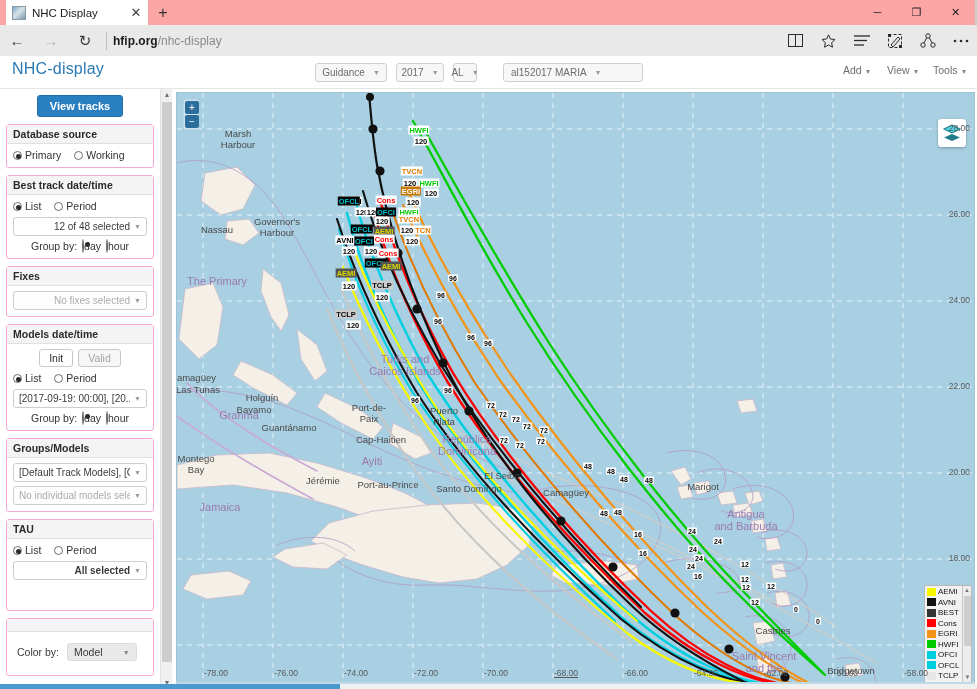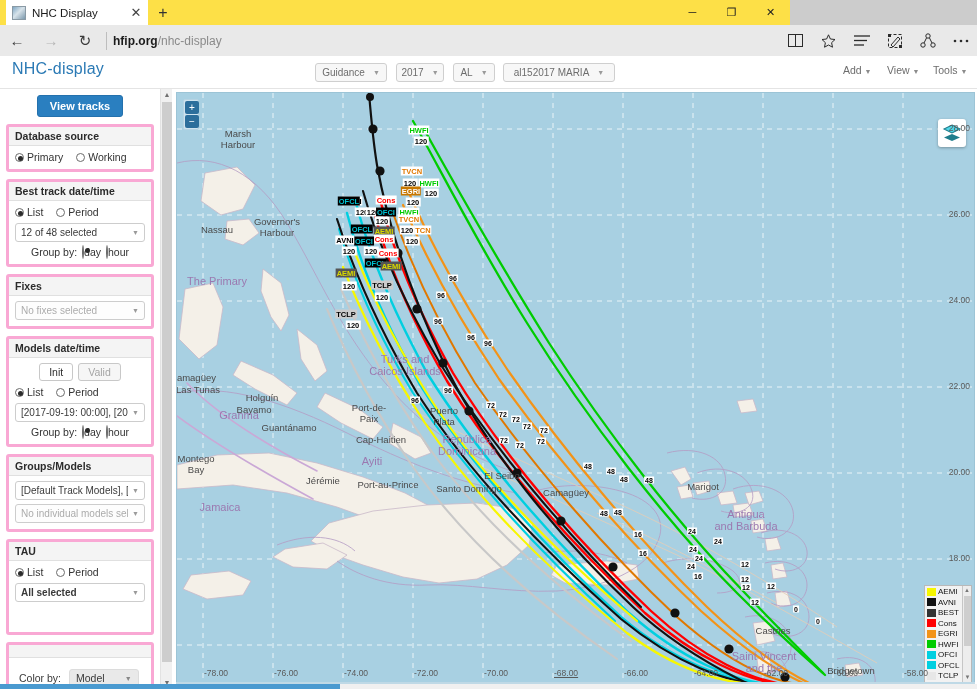--- a/index.html
+++ b/index.html
@@ -7,21 +7,21 @@
   body {
     width: 977px; height: 689px;
     font-family: "Liberation Sans", sans-serif;
     background: #ffffff;
     overflow: hidden;
     position: relative;
   }
 
   
   #browser-chrome { position:absolute; left:0; top:0; width:977px; height:56px; background:#cccccc; }
-  #tabstrip { position:absolute; left:0; top:0; width:790px; height:25px; background:#fde047; }
+  #tabstrip { position:absolute; left:0; top:0; width:975px; height:25px; background:#fca5a5; }
   #tab-active {
     position:absolute; left:6px; top:0px; width:142px; height:25px;
     background:#ffffff; display:flex; align-items:center; padding:0 4px;
   }
   #tab-favicon {
     width:14px; height:14px; margin:0 6px 0 2px; flex:0 0 auto;
     background: linear-gradient(135deg,#7fa7c4 0%, #d8e3ea 45%, #7c99ad 100%);
     border:1px solid #8a9aa5;
   }
   #tab-title { font-size:11.5px; color:#1a1a1a; white-space:nowrap; overflow:hidden; flex:1 1 auto; }
@@ -54,23 +54,23 @@
   .menubtn .car { font-size:7px; color:#8b8b8b; }
 
   
   #left-panel { position:absolute; left:0; top:89px; width:172px; height:600px; background:#ffffff; overflow:hidden; }
   #panel-scroll { position:absolute; left:0; top:0; width:160px; height:600px; }
   #view-tracks-wrap { text-align:center; padding:6px 0 7px 0; }
   #view-tracks {
     display:inline-block; background:#2a7fc0; color:#fff; font-size:11px; font-weight:bold;
     padding:4px 12px; border-radius:3px; cursor:pointer; border:1px solid #2471ad;
   }
-  .fieldset { margin:0 6px 7px 6px; border:3px solid #f9a8d4; border-radius:3px; background:#fff; }
+  .fieldset { margin:0 6px 7px 6px; border:1px solid #f9a8d4; border-radius:3px; background:#fff; }
   .fs-legend { font-size:10.5px; font-weight:bold; color:#2b2b2b; padding:3px 6px; background:#f4f4f4; border-bottom:1px solid #e0e0e0; }
-  .fs-body { padding:5px 6px 6px 6px; }
+  .fs-body { padding:5px 6px 6px 6px;text-align:right; }
   .radio-row { display:flex; align-items:center; gap:5px; font-size:10.5px; color:#333; margin-bottom:5px; }
   .radio-row .grp { display:flex; align-items:center; gap:3px; margin-right:8px; }
   .rad { width:9px; height:9px; border:1px solid #6c6c6c; border-radius:50%; background:#fff; position:relative; flex:0 0 auto; cursor:pointer; }
   .rad.on::after { content:""; position:absolute; left:2px; top:2px; width:5px; height:5px; border-radius:50%; background:#2b2b2b; }
   .combo {
     height:19px; border:1px solid #cdcdcd; border-radius:3px; background:#fff; display:flex; align-items:center;
     padding:0 5px; font-size:10px; color:#3a3a3a; cursor:pointer; margin-bottom:4px; overflow:hidden;
   }
   .combo.muted { color:#acacac; background:#fdfdfd; }
   .combo .txt { flex:1 1 auto; white-space:nowrap; overflow:hidden; }
@@ -190,25 +190,25 @@
 <div id="app-header">
   <div id="app-brand">NHC-display</div>
   <div class="selbtn" style="left:315px; width:72px;">
     <span>Guidance</span>
       <span class="car">▼</span>
   </div>
   <div class="selbtn" style="left:396px; width:48px;">
     <span>2017</span>
       <span class="car">▼</span>
   </div>
-  <div class="selbtn" style="left:453px; width:42px;">
+  <div class="selbtn" style="left:453px; width:24px;">
     <span>AL</span>
       <span class="car">▼</span>
   </div>
-  <div class="selbtn" style="left:503px; width:112px; justify-content:center;">
+  <div class="selbtn" style="left:503px; width:140px; justify-content:flex-start;">
     <span>al152017 MARIA</span>
       <span class="car">▼</span>
   </div>
   <div class="menubtn" style="left:843px;">
     <span>Add</span> <span class="car">▼</span>
   </div>
   <div class="menubtn" style="left:887px;">
     <span>View</span> <span class="car">▼</span>
   </div>
   <div class="menubtn" style="left:933px;">

